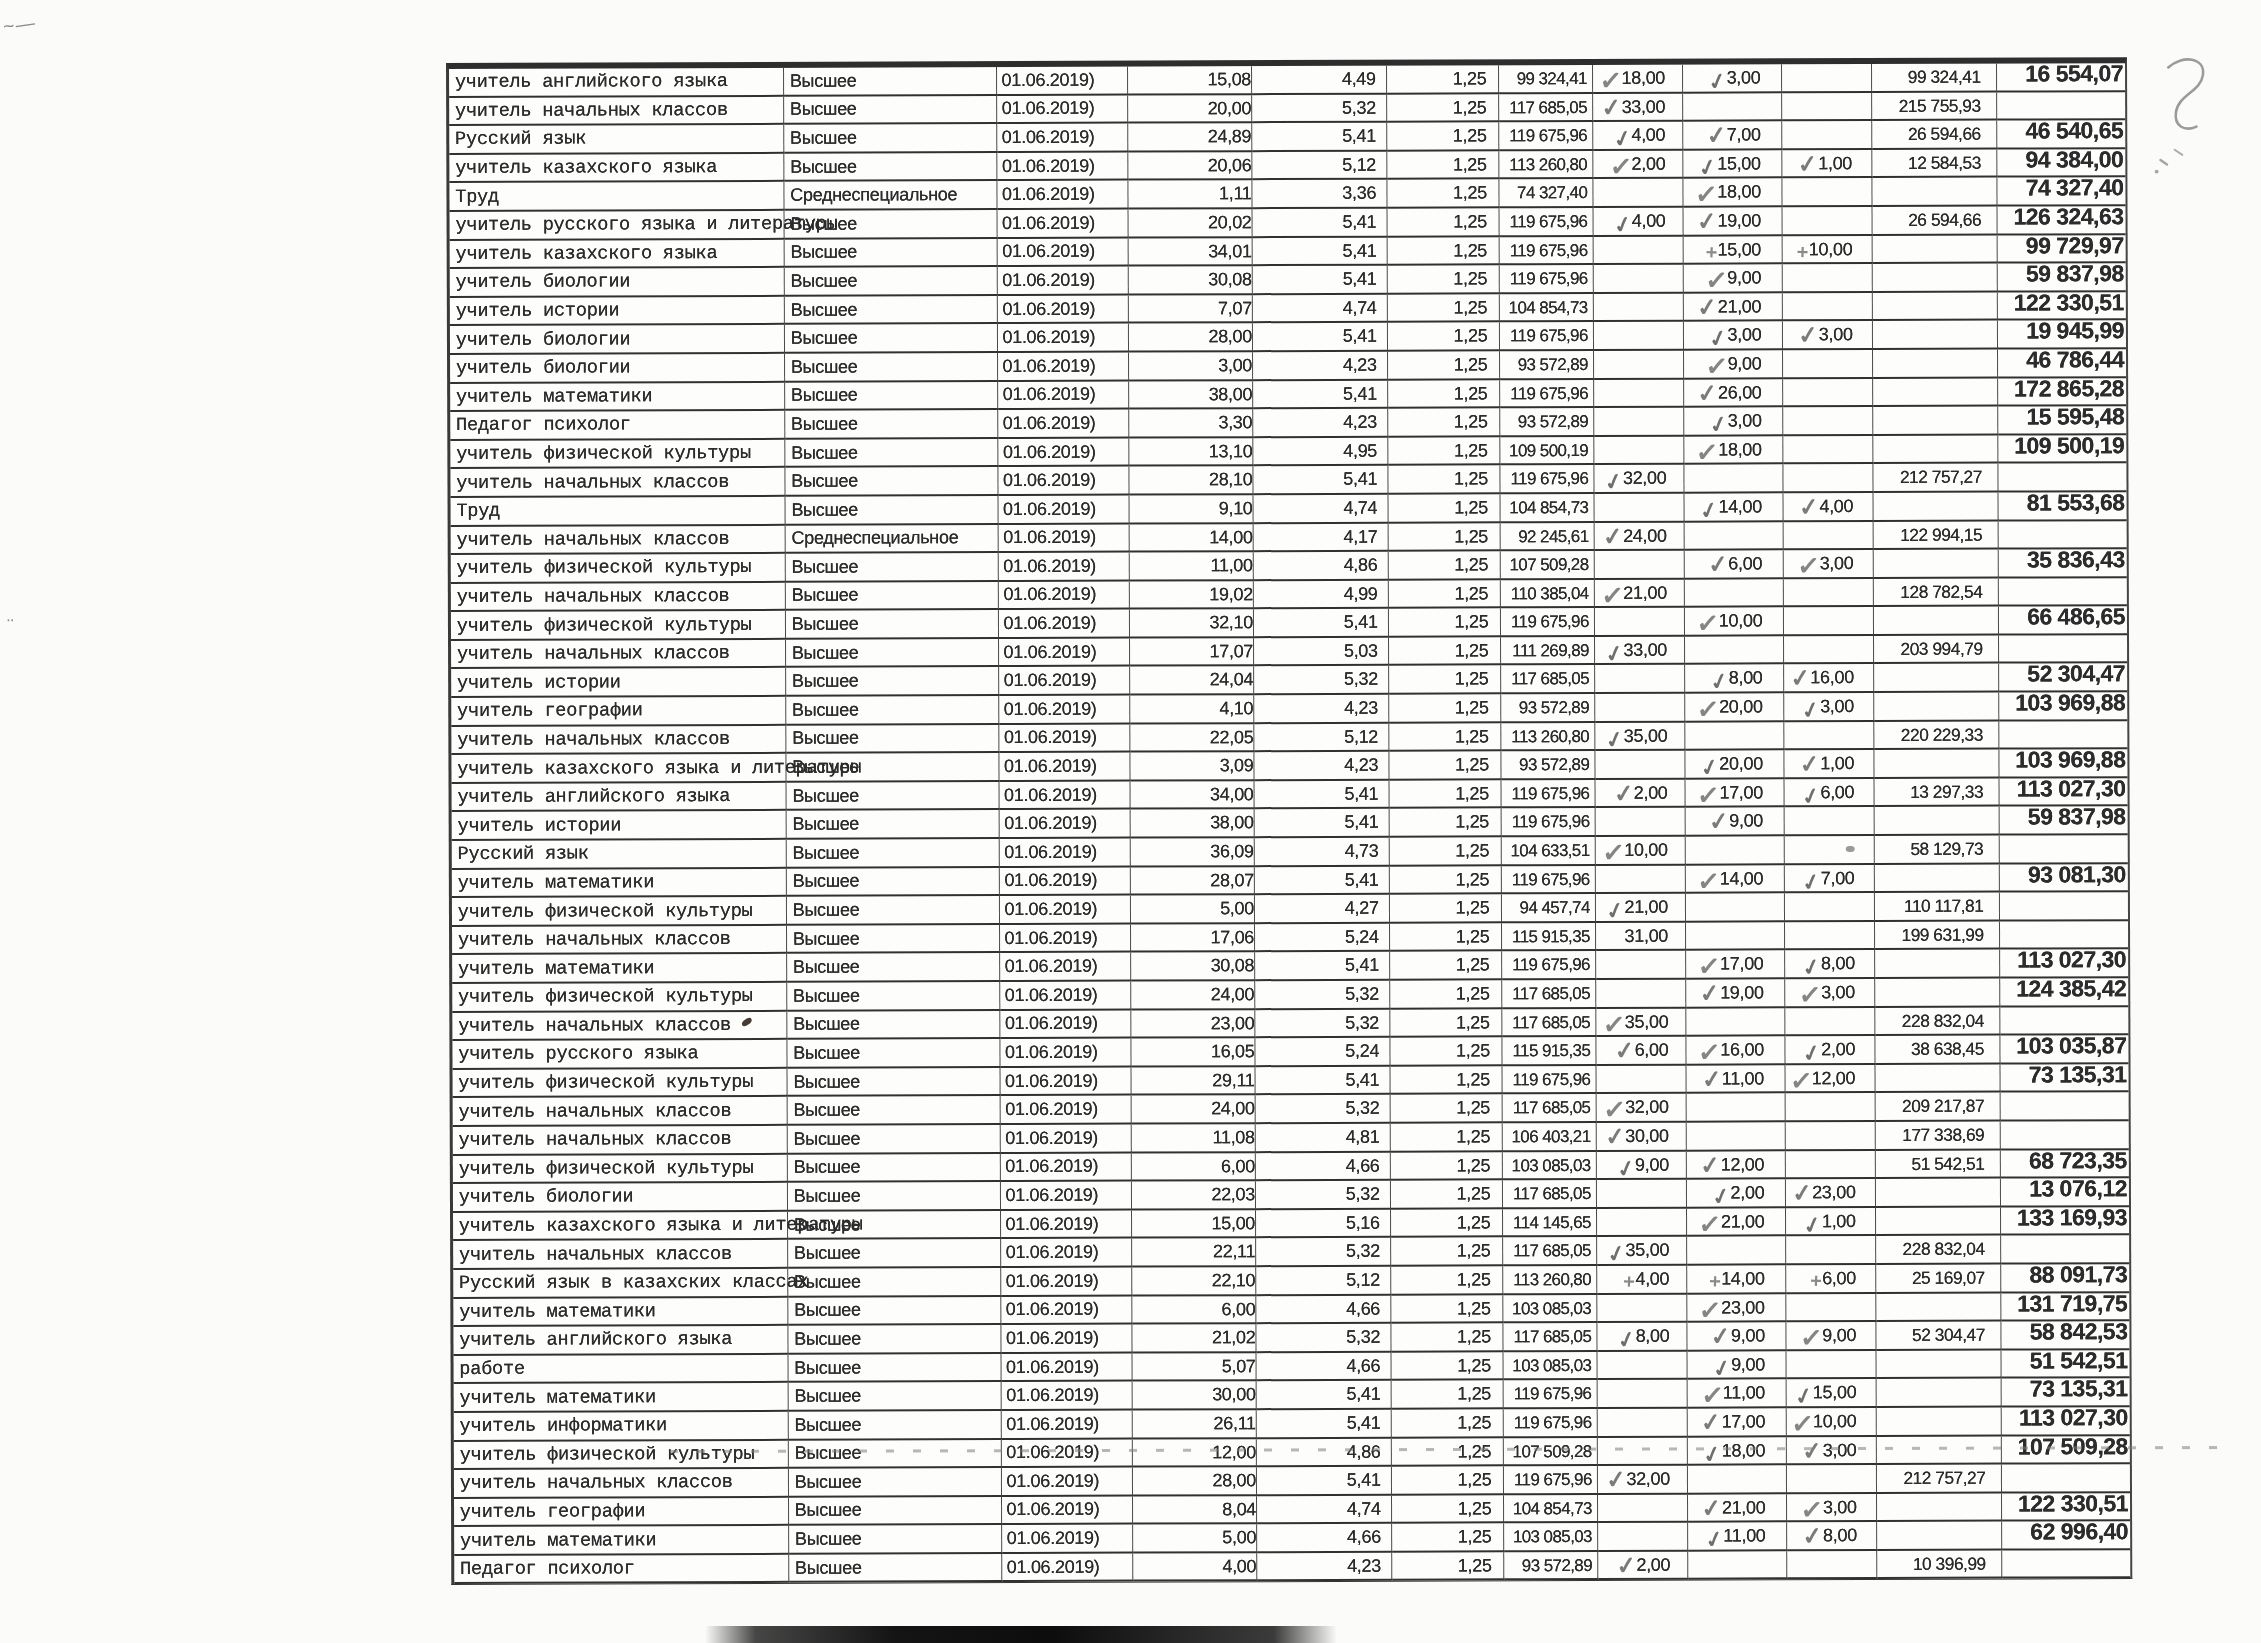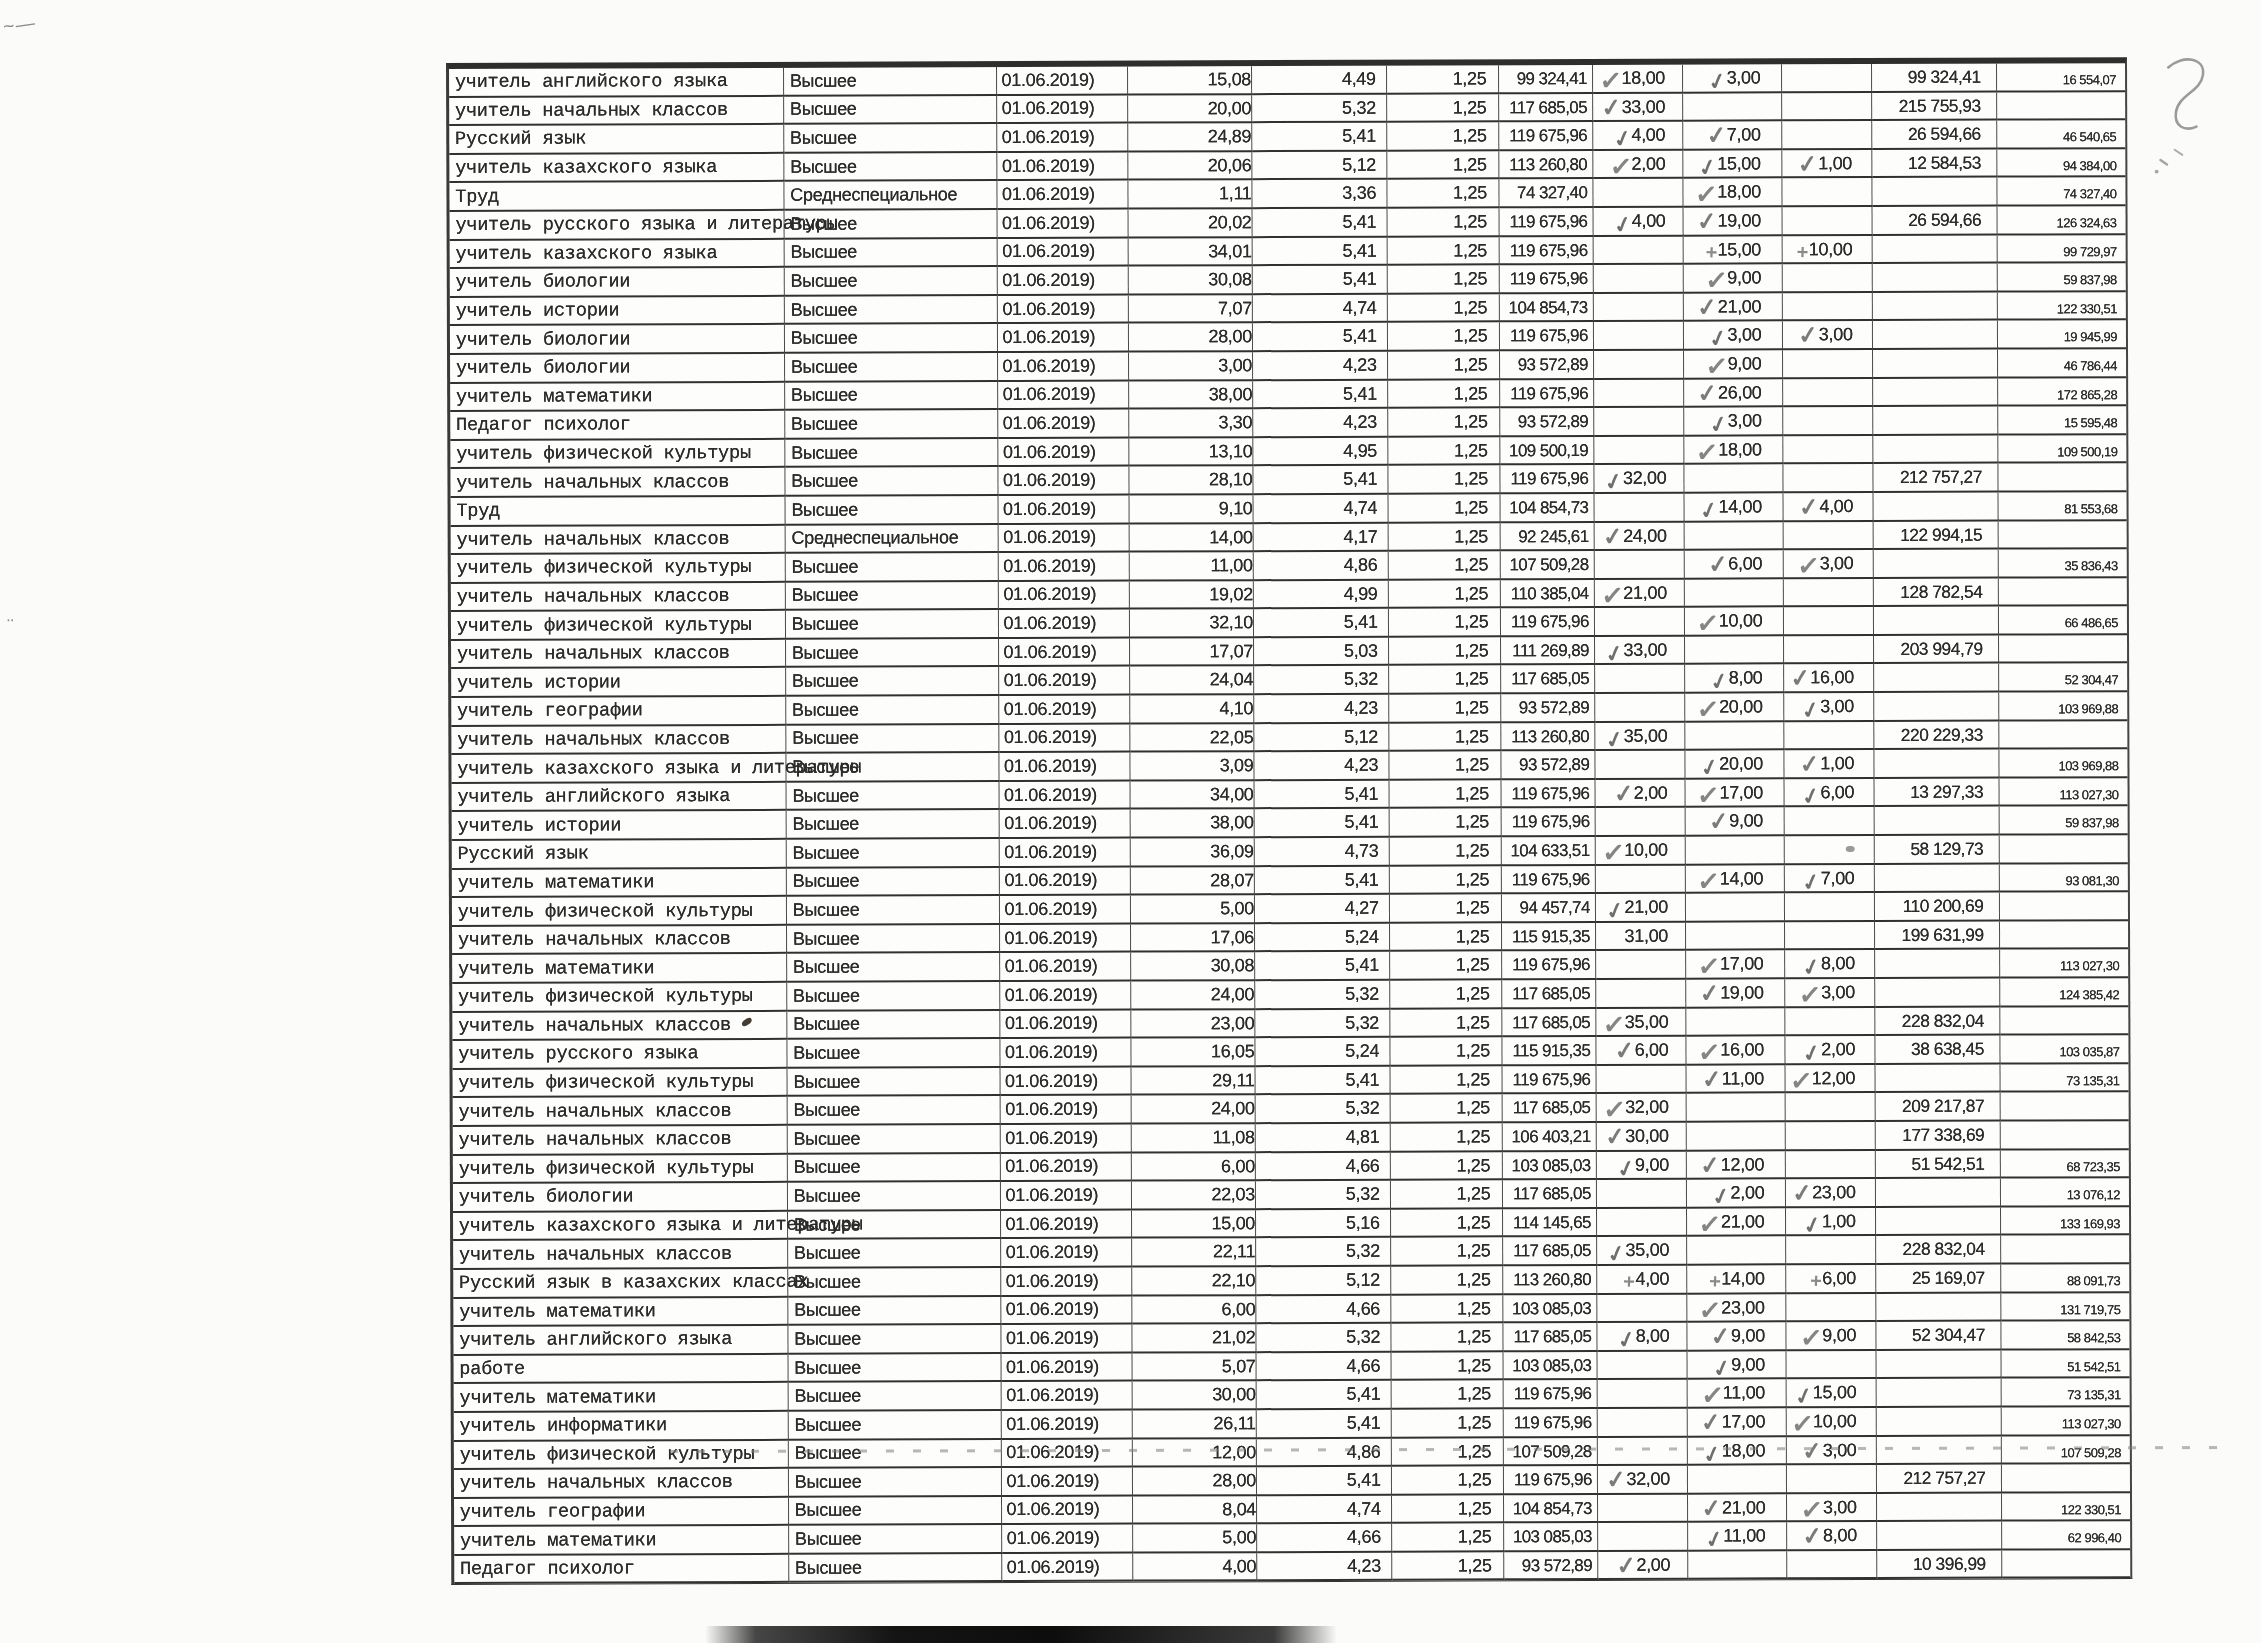--- a/index.html
+++ b/index.html
@@ -45,21 +45,21 @@
   .c-date{padding-left:4.5px;}
   .num{justify-content:flex-end;align-items:flex-end;padding-bottom:2.6px;}
   .c-hours{padding-right:0;}
   .c-rate{padding-right:10.3px;}
   .c-k{padding-right:11.6px;text-align:center;}
   .c-base{padding-right:5.2px;font-size:17px;letter-spacing:-0.6px;}
   .c-m1{padding-right:17px;}
   .c-m2{padding-right:20.6px;}
   .c-m3{padding-right:19.3px;}
   .c-s1{padding-right:15.5px;font-size:17.4px;letter-spacing:-0.5px;}
-  .c-s2{padding-right:9px;font-size:13px;letter-spacing:-0.5px;}
+  .c-s2{padding-right:2px;font-size:23px;letter-spacing:-0.5px;font-weight:bold;}
   
   .mark{
     font-size:24px;color:#7b7b7b;font-weight:700;
     text-shadow:none;margin-right:0.6px;line-height:1;
     display:inline-block;transform:rotate(-6deg) translateY(1.9px);
   }
   .mark.r1{transform:rotate(4deg) translateY(3.9px) scale(1.12);color:#858585;}
   .mark.r2{transform:rotate(-14deg) translateY(5.2px) scale(0.92);color:#6f6f6f;}
   .mark.plus{font-size:20px;transform:rotate(2deg) translateY(1.3px);color:#8a8a8a;}
   .graydot{
@@ -585,21 +585,21 @@
       <div class="td c-hours num">5,00</div>
       <div class="td c-rate num">4,27</div>
       <div class="td c-k num">1,25</div>
       <div class="td c-base num">94 457,74</div>
       <div class="td c-m1 num">
         <span class="mark r2">✓</span>
         <span class="mval">21,00</span>
       </div>
       <div class="td c-m2 num"></div>
       <div class="td c-m3 num"></div>
-      <div class="td c-s1 num">110 200,69</div>
+      <div class="td c-s1 num">110 117,81</div>
       <div class="td c-s2 num"></div>
       <div class="td c-pos">учитель начальных классов</div>
       <div class="td c-edu">Высшее</div>
       <div class="td c-date">01.06.2019)</div>
       <div class="td c-hours num">17,06</div>
       <div class="td c-rate num">5,24</div>
       <div class="td c-k num">1,25</div>
       <div class="td c-base num">115 915,35</div>
       <div class="td c-m1 num">
         <span class="mval">31,00</span>

